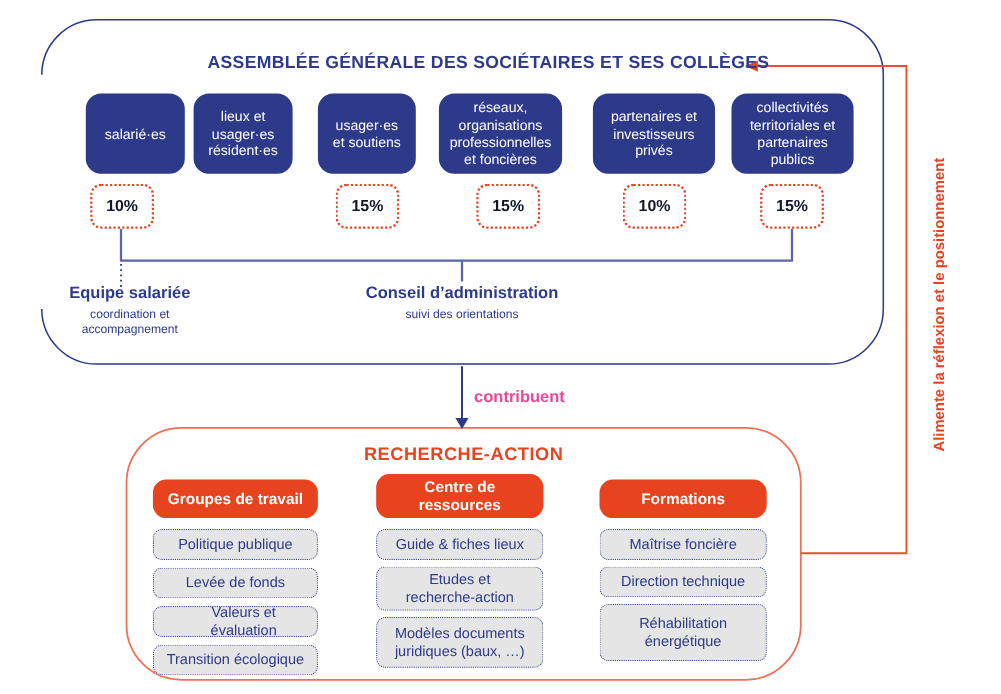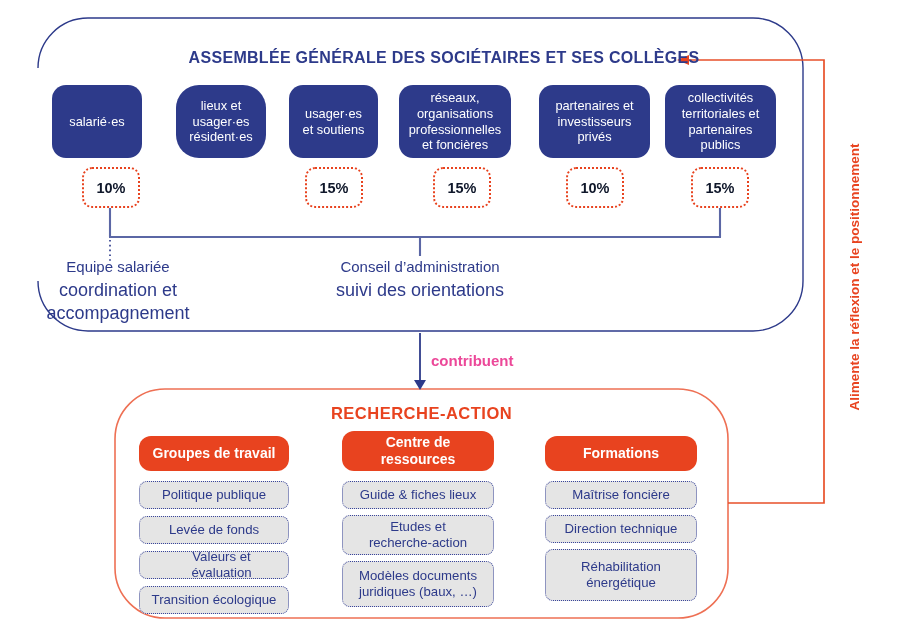--- a/index.html
+++ b/index.html
@@ -17,22 +17,22 @@
     text-align:center;
   }
   .college-box{
     background:#2d3a8a;color:#ffffff;border-radius:14px;
     font-size:12.8px;line-height:1.22;padding:4px;
   }
   .pct-box{
     background:#ffffff;border:2px dotted #e8431f;border-radius:10px;
     color:#0f172a;font-weight:bold;font-size:14.5px;
   }
-  .role-title{color:#2d3a8a;font-weight:normal;font-size:15px;text-align:center;line-height:1.25;}
-  .role-sub{color:#2d3a8a;font-size:18px;text-align:center;line-height:1.3;margin-top:2px;}
+  .role-title{color:#2d3a8a;font-weight:bold;font-size:15px;text-align:center;line-height:1.25;}
+  .role-sub{color:#2d3a8a;font-size:11px;text-align:center;line-height:1.3;margin-top:2px;}
   .contribuent{color:#ec4899;font-weight:bold;font-size:15px;}
   .ra-title{color:#e8431f;font-weight:bold;font-size:16.5px;letter-spacing:.5px;text-align:center;}
   .col-header{
     background:#e8431f;color:#ffffff;font-weight:bold;font-size:14px;
     border-radius:12px;line-height:1.25;
   }
   .col-item{
     background:#e5e5e5;border:1.6px dotted #39459b;border-radius:8px;
     color:#2d3a8a;font-size:13.2px;line-height:1.25;padding:2px 6px;
   }
@@ -57,22 +57,22 @@
 
     <path d="M 420 333 L 420 381" fill="none" stroke="#2d3a8a" stroke-width="1.8"></path>
     <polygon points="414,380 426,380 420,390" fill="#2d3a8a"></polygon>
 
     <path d="M 728 503 L 824 503 L 824 60 L 687 60" fill="none" stroke="#e8502a" stroke-width="1.7"></path>
     <polygon points="689,55 689,65 677,60" fill="#e8431f"></polygon>
   </svg>
 
   <div class="abs main-title" style="left:38px;top:49px;width:812px;">ASSEMBLÉE GÉNÉRALE DES SOCIÉTAIRES ET SES COLLÈGES</div>
 
-  <div class="abs college-box center-flex prewrap" style="left:52px;top:85px;width:90px;height:73px;">salarié·es</div>
-  <div class="abs college-box center-flex prewrap" style="left:176px;top:85px;width:90px;height:73px;border-radius:23px;">lieux et
+  <div class="abs college-box center-flex prewrap" style="left:78px;top:85px;width:90px;height:73px;">salarié·es</div>
+  <div class="abs college-box center-flex prewrap" style="left:176px;top:85px;width:90px;height:73px;">lieux et
 usager·es
 résident·es</div>
   <div class="abs college-box center-flex prewrap" style="left:289px;top:85px;width:89px;height:73px;">usager·es
 et soutiens</div>
   <div class="abs college-box center-flex prewrap" style="left:399px;top:85px;width:112px;height:73px;">réseaux,
 organisations
 professionnelles
 et foncières</div>
   <div class="abs college-box center-flex prewrap" style="left:539px;top:85px;width:111px;height:73px;">partenaires et
 investisseurs

